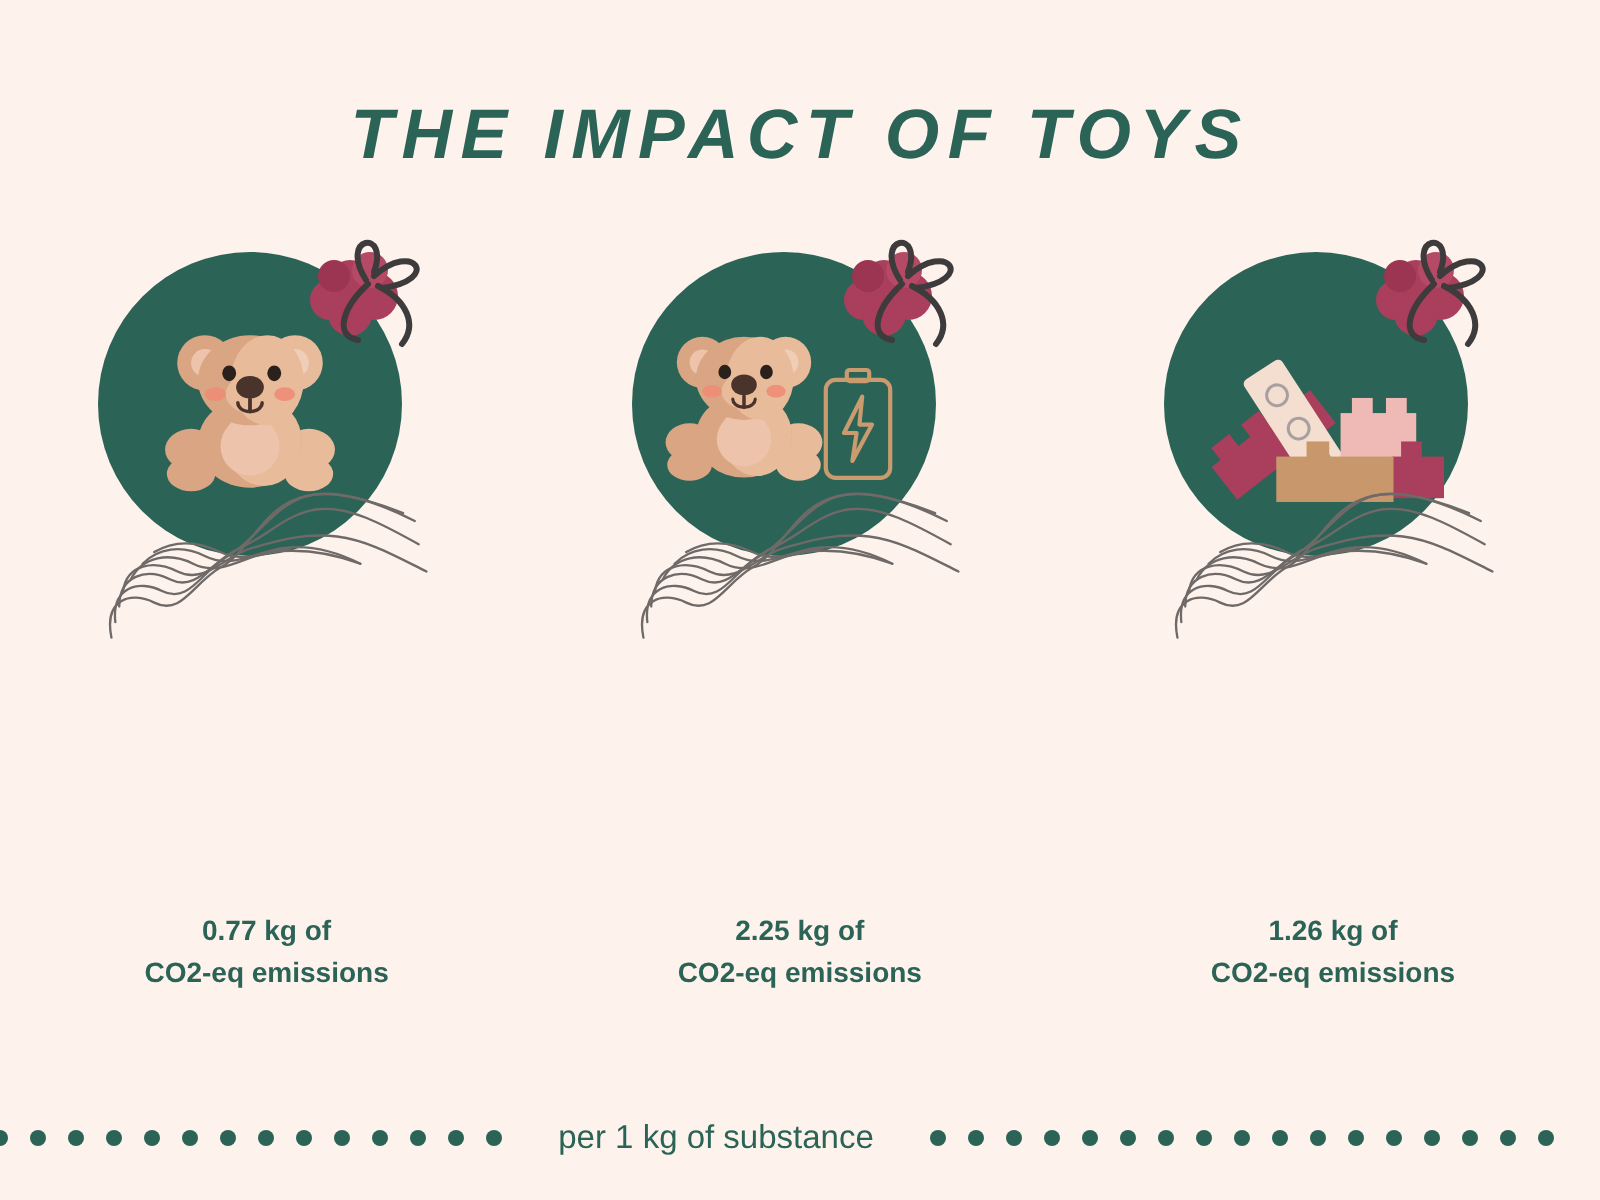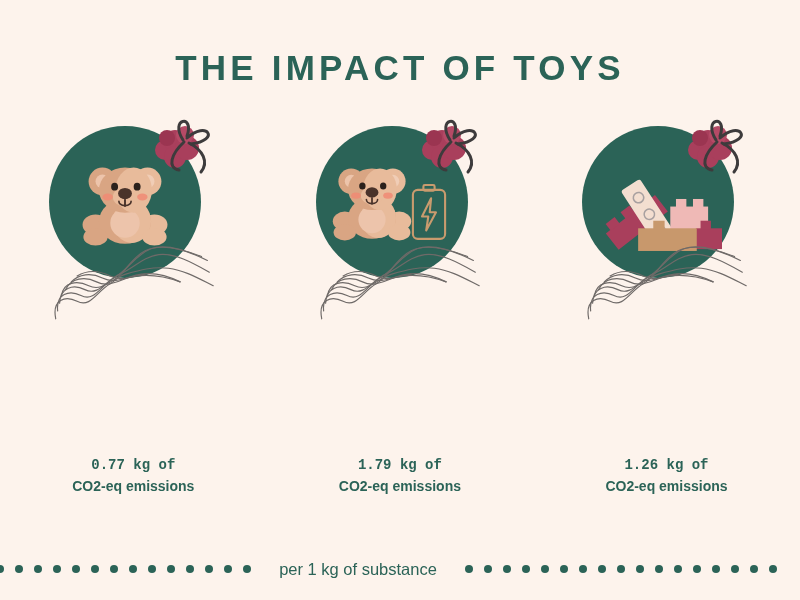--- a/index.html
+++ b/index.html
@@ -25,20 +25,21 @@
     position: absolute;
     top: 48px;
     left: 0;
     width: 800px;
     text-align: center;
     font-size: 35px;
     font-weight: bold;
     letter-spacing: 4.2px;
     color: #2b6357;
     font-family: "Liberation Sans", sans-serif;
+    font-style: italic;
   }
 
   
   .columns {
     position: absolute;
     top: 118px;
     left: 0;
     width: 800px;
     display: flex;
   }
@@ -101,21 +102,21 @@
   }
   .caption {
     width: 266.6px;
     text-align: center;
     color: #2b6357;
     font-size: 14px;
     font-weight: bold;
     line-height: 21px;
     font-family: "Liberation Sans", sans-serif;
   }
-  .caption .val { display: block; font-family: Liberation Mono, monospace; }
+  .caption .val { display: block; }
   .caption .unit { display: block; }
 
   
   .footer {
     position: absolute;
     top: 556px;
     left: 0;
     width: 716px;
     height: 26px;
     display: flex;
@@ -330,21 +331,21 @@
       </svg>
     </div>
   </div>
 
   <div class="captions">
     <div class="caption">
       <span class="val">0.77 kg of</span>
       <span class="unit">CO2-eq emissions</span>
     </div>
     <div class="caption">
-      <span class="val">1.79 kg of</span>
+      <span class="val">2.25 kg of</span>
       <span class="unit">CO2-eq emissions</span>
     </div>
     <div class="caption">
       <span class="val">1.26 kg of</span>
       <span class="unit">CO2-eq emissions</span>
     </div>
   </div>
 
   <div class="footer">
     <div class="dots" id="dots-left">

